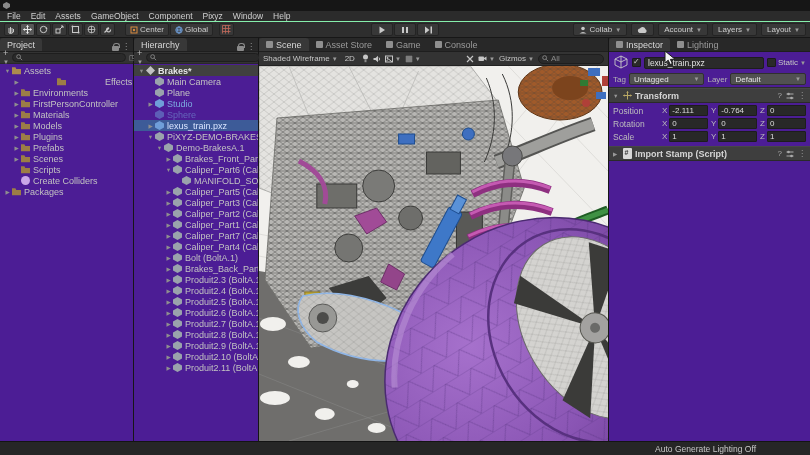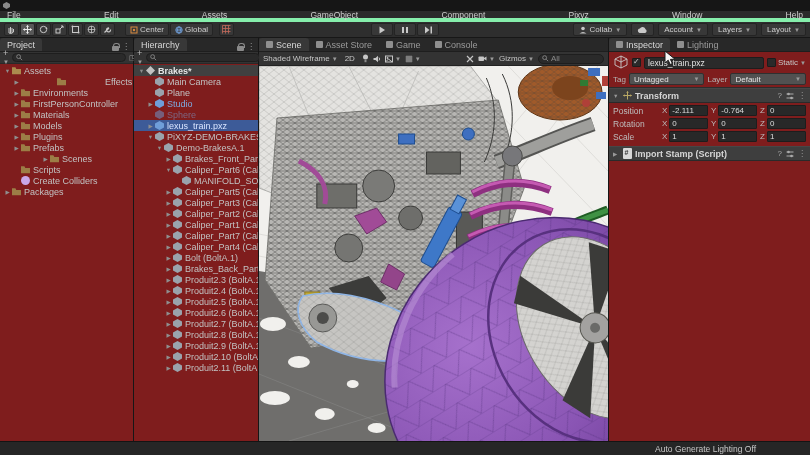--- a/index.html
+++ b/index.html
@@ -4,42 +4,42 @@
 <style>
   * { margin:0; padding:0; box-sizing:border-box; }
   html,body { width:810px; height:455px; overflow:hidden; background:#1b1b1b;
     font-family:"Liberation Sans","DejaVu Sans",sans-serif; }
   .titlebar { height:11px; background:#161616; display:flex; align-items:center;
     padding:0 3px; gap:4px; }
   .titlebar .appicon { width:7px; height:7px; background:#8a8a8a;
     clip-path:polygon(50% 0,100% 30%,100% 70%,50% 100%,0 70%,0 30%); }
   .titlebar .title { font-size:8px; color:#9f9f9f; white-space:nowrap; }
   .menubar { height:11px; background:#2b2b2b; display:flex; align-items:center;
-    padding:0 2px; border-bottom:4px solid #86efac;justify-content:space-between; }
+    padding:0 2px; border-bottom:1px solid #86efac; }
   .menubar .menu-item { font-size:8.5px; color:#cfcfcf; padding:0 5px; cursor:default; }
   .maintoolbar { height:16px; background:#2e2e2e; border-bottom:1px solid #171717;
     display:flex; align-items:center; padding:0 4px; position:relative; }
   .toolgroup { display:flex; gap:1px; align-items:center; }
   .toolbtn { width:15px; height:13px; background:#383838; border:1px solid #242424;
     display:flex; align-items:center; justify-content:center; border-radius:2px; }
   .toolbtn.sel { background:#585858; }
   .toolbtn svg { display:block; }
   .pivotgroup { margin-left:10px; display:flex; gap:1px; }
   .pillbtn { height:13px; background:#383838; border:1px solid #242424; border-radius:2px;
     display:flex; align-items:center; gap:2px; padding:0 4px; font-size:8px; color:#cdcdcd; }
   .snapbtn { margin-left:6px; }
   .playgroup { position:absolute; left:50%; transform:translateX(-50%); display:flex; gap:1px; }
   .playbtn { width:22px; height:13px; background:#383838; border:1px solid #242424;
     border-radius:2px; display:flex; align-items:center; justify-content:center; }
   .rightgroup { margin-left:auto; display:flex; gap:4px; align-items:center; }
   .dropbtn { height:13px; background:#383838; border:1px solid #242424; border-radius:2px;
     display:flex; align-items:center; gap:3px; padding:0 5px; font-size:8px; color:#cdcdcd; }
   .caret { font-size:6px; color:#9a9a9a; }
   .workspace { height:403px; display:flex; }
-  .panel { background:#7f1d1d; display:flex; flex-direction:column; }
+  .panel { background:#4c1d95; display:flex; flex-direction:column; }
   .panel-project { width:134px; border-right:1px solid #161616; }
   .panel-hierarchy { width:125px; border-right:1px solid #161616; }
   .panel-scene { width:350px; border-right:1px solid #161616; }
   .panel-inspector { width:201px; }
   .tabstrip { height:14px; background:#282828; display:flex; align-items:flex-end;
     border-bottom:1px solid #1e1e1e; }
   .tab { height:13px; display:flex; align-items:center; gap:3px; padding:0 7px;
     font-size:9px; color:#9a9a9a; border-radius:3px 3px 0 0; white-space:nowrap; }
   .tab.active { background:#383838; color:#d8d8d8; }
   .tabstrip .striptools { margin-left:auto; display:flex; gap:3px; padding:0 3px;
@@ -321,21 +321,21 @@
         <div class="tree-row" style="padding-left: 12px;">
           <span class="arrow">▶</span>
           <span class="row-icon icon-folder"></span>
           <span class="row-label">Plugins</span>
         </div>
         <div class="tree-row" style="padding-left: 12px;">
           <span class="arrow">▶</span>
           <span class="row-icon icon-folder"></span>
           <span class="row-label">Prefabs</span>
         </div>
-        <div class="tree-row" style="padding-left: 12px; margin-left: 29px;">
+        <div class="tree-row" style="padding-left: 12px;">
           <span class="arrow">▶</span>
           <span class="row-icon icon-folder"></span>
           <span class="row-label">Scenes</span>
         </div>
         <div class="tree-row" style="padding-left: 12px;">
           <span class="arrow"></span>
           <span class="row-icon icon-folder"></span>
           <span class="row-label">Scripts</span>
         </div>
         <div class="tree-row" style="padding-left: 12px;">

